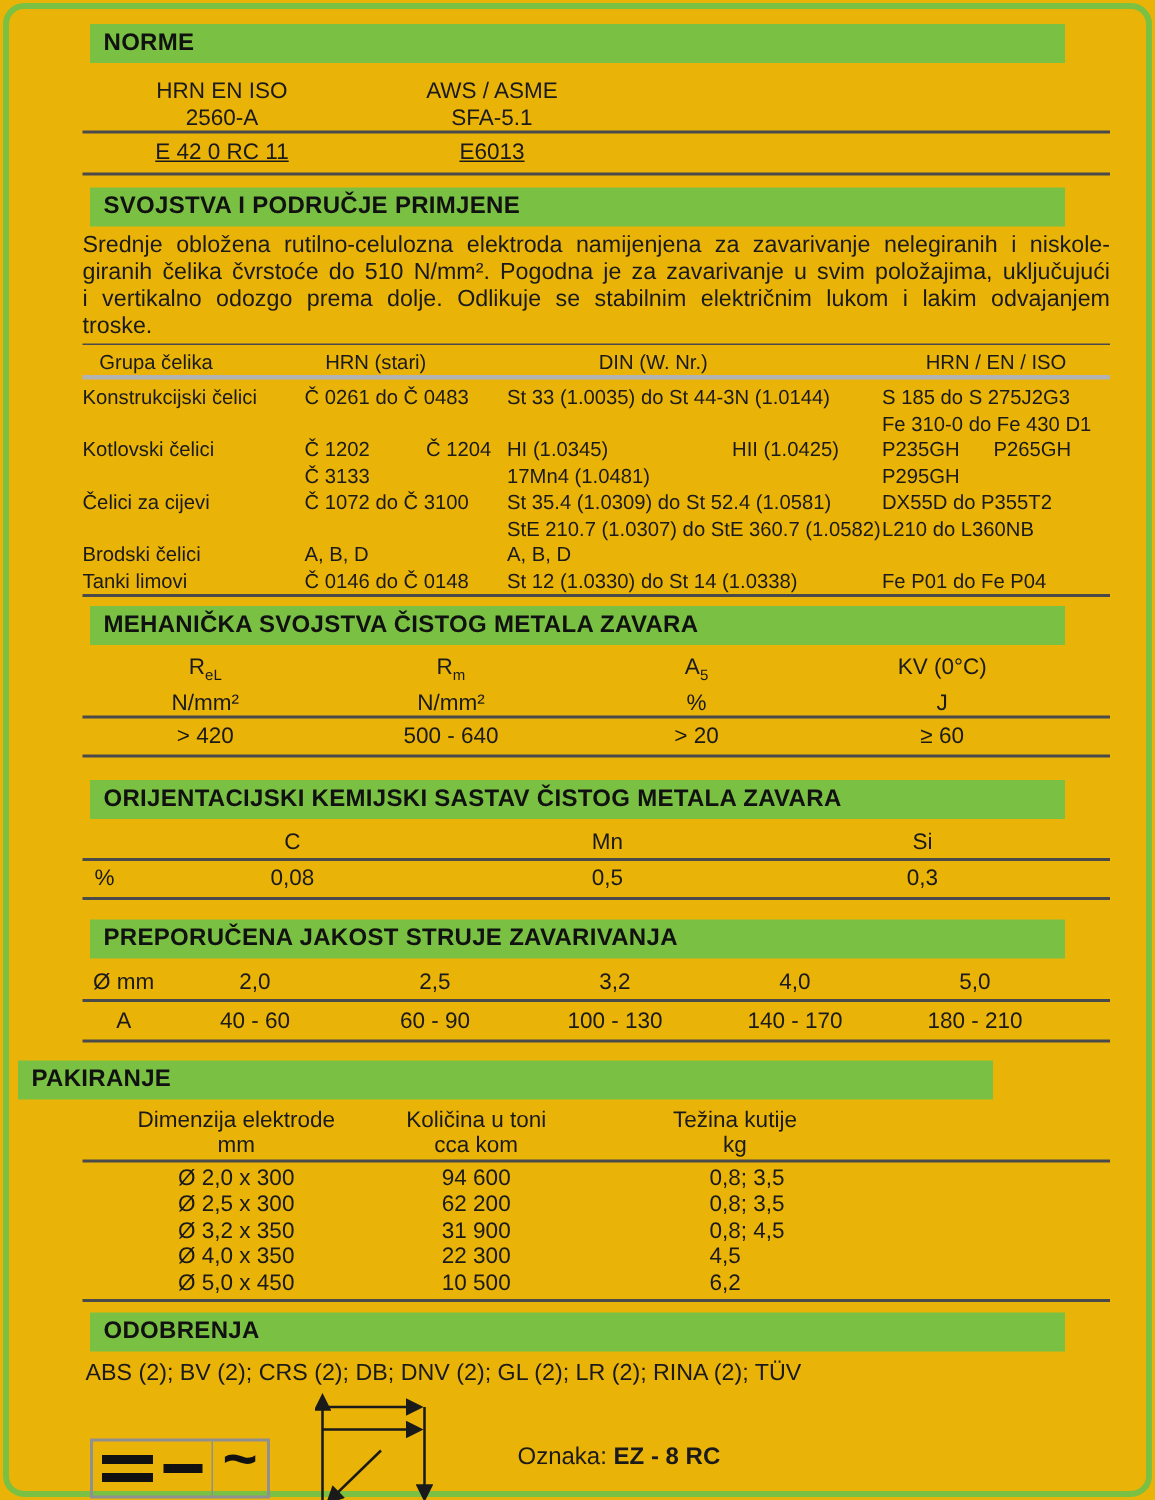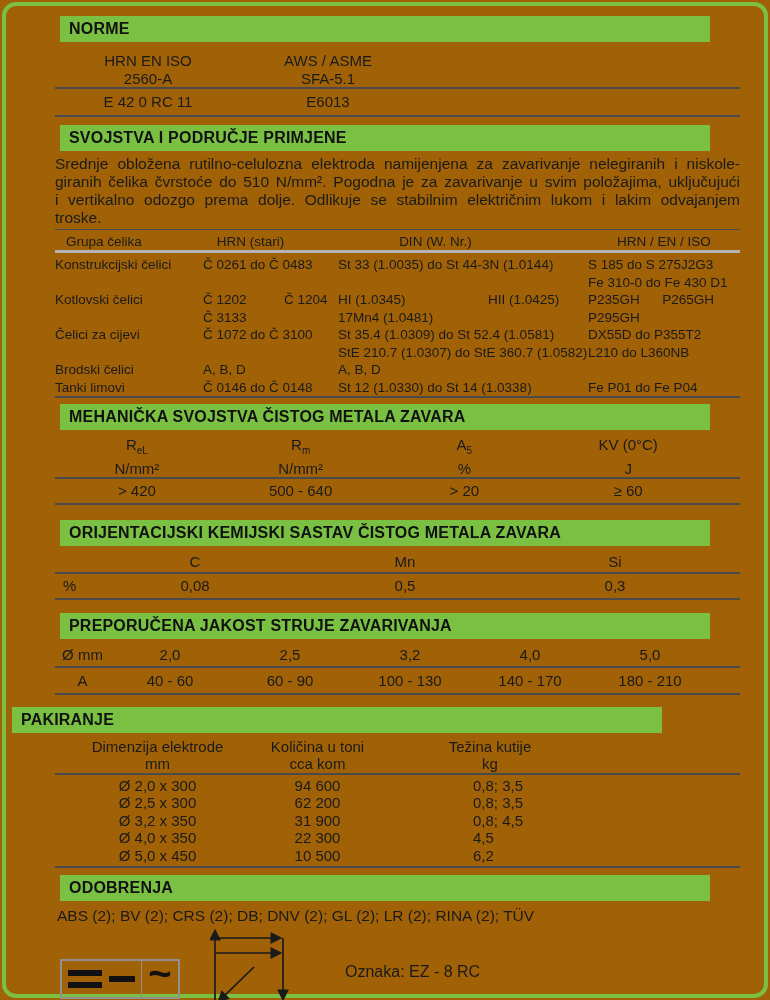--- a/index.html
+++ b/index.html
@@ -1,33 +1,33 @@
 <!DOCTYPE html>
 <html><head>
 <meta charset="utf-8">
 <style>
   html,body{margin:0;padding:0;background:#fff;}
   .page{
-    position:relative;width:770px;height:1000px;background:#a16207;
+    position:relative;width:770px;height:1000px;background:#eab308;
     font-family:"Liberation Sans","DejaVu Sans",sans-serif;color:#1a1a1a;
     overflow:hidden;box-sizing:border-box;padding-top:16px;
   }
   .frame{position:absolute;inset:2px;border:4px solid #7ac143;border-radius:14px;pointer-events:none;}
   .bar{
     margin-left:60px;width:650px;height:26px;line-height:26px;background:#7ac143;
     font-size:16px;font-weight:bold;color:#111;padding-left:9px;box-sizing:border-box;
     letter-spacing:.2px;
   }
   .rule{margin-left:55px;width:685px;border-top:2px solid #4a4a4a;height:0;}
   .rule-gray{margin-left:55px;width:685px;border-top:3px solid #b3b3b3;height:0;}
 
   
   .norme-grid{margin-left:58px;width:360px;display:grid;grid-template-columns:180px 180px;text-align:center;font-size:15px;line-height:17.5px;}
   .norme-head{margin-top:10px;}
-  .norme-vals{margin-top:4px;margin-bottom:4px;}
+  .norme-vals{margin-top:4px;margin-bottom:4px;text-decoration:underline;}
 
   
   .para{margin:4px 0 0 55px;width:685px;font-size:15.5px;line-height:18px;}
   .para .jline{text-align:justify;text-align-last:justify;}
   .para .lastline{text-align:left;}
 
   
   .steel{margin-left:55px;width:685px;font-size:13.5px;line-height:17.5px;}
   .steel-grid{display:grid;grid-template-columns:148px 135px 250px 152px;}
   .steel-head{margin-top:3px;text-align:center;}
@@ -67,21 +67,21 @@
   .footer{position:relative;height:100px;}
   .polarity-box{position:absolute;left:60px;top:34px;width:120px;height:40px;border:2px solid #909090;box-sizing:border-box;display:flex;}
   .pol-left{width:79px;border-right:1px solid #909090;display:flex;align-items:center;justify-content:space-evenly;}
   .pol-right{flex:1;display:flex;align-items:center;justify-content:center;}
   .eq-icon{display:flex;flex-direction:column;gap:6px;}
   .eq-icon i{display:block;width:34px;height:6px;background:#111;}
   .dash-icon{display:block;width:26px;height:6px;background:#111;}
   .tilde{font-size:40px;font-weight:bold;line-height:10px;padding-bottom:12px;color:#111;}
   .posdiagram{position:absolute;left:210px;top:2px;}
   .oznaka{position:absolute;left:345px;top:38px;font-size:16px;}
-  .oznaka b{font-weight:normal;}
+  .oznaka b{font-weight:bold;}
 </style>
 </head>
 <body>
 
 <div class="page">
   <div class="frame"></div>
 
   <div class="bar">NORME</div>
   <div class="norme-grid norme-head">
     <div>

